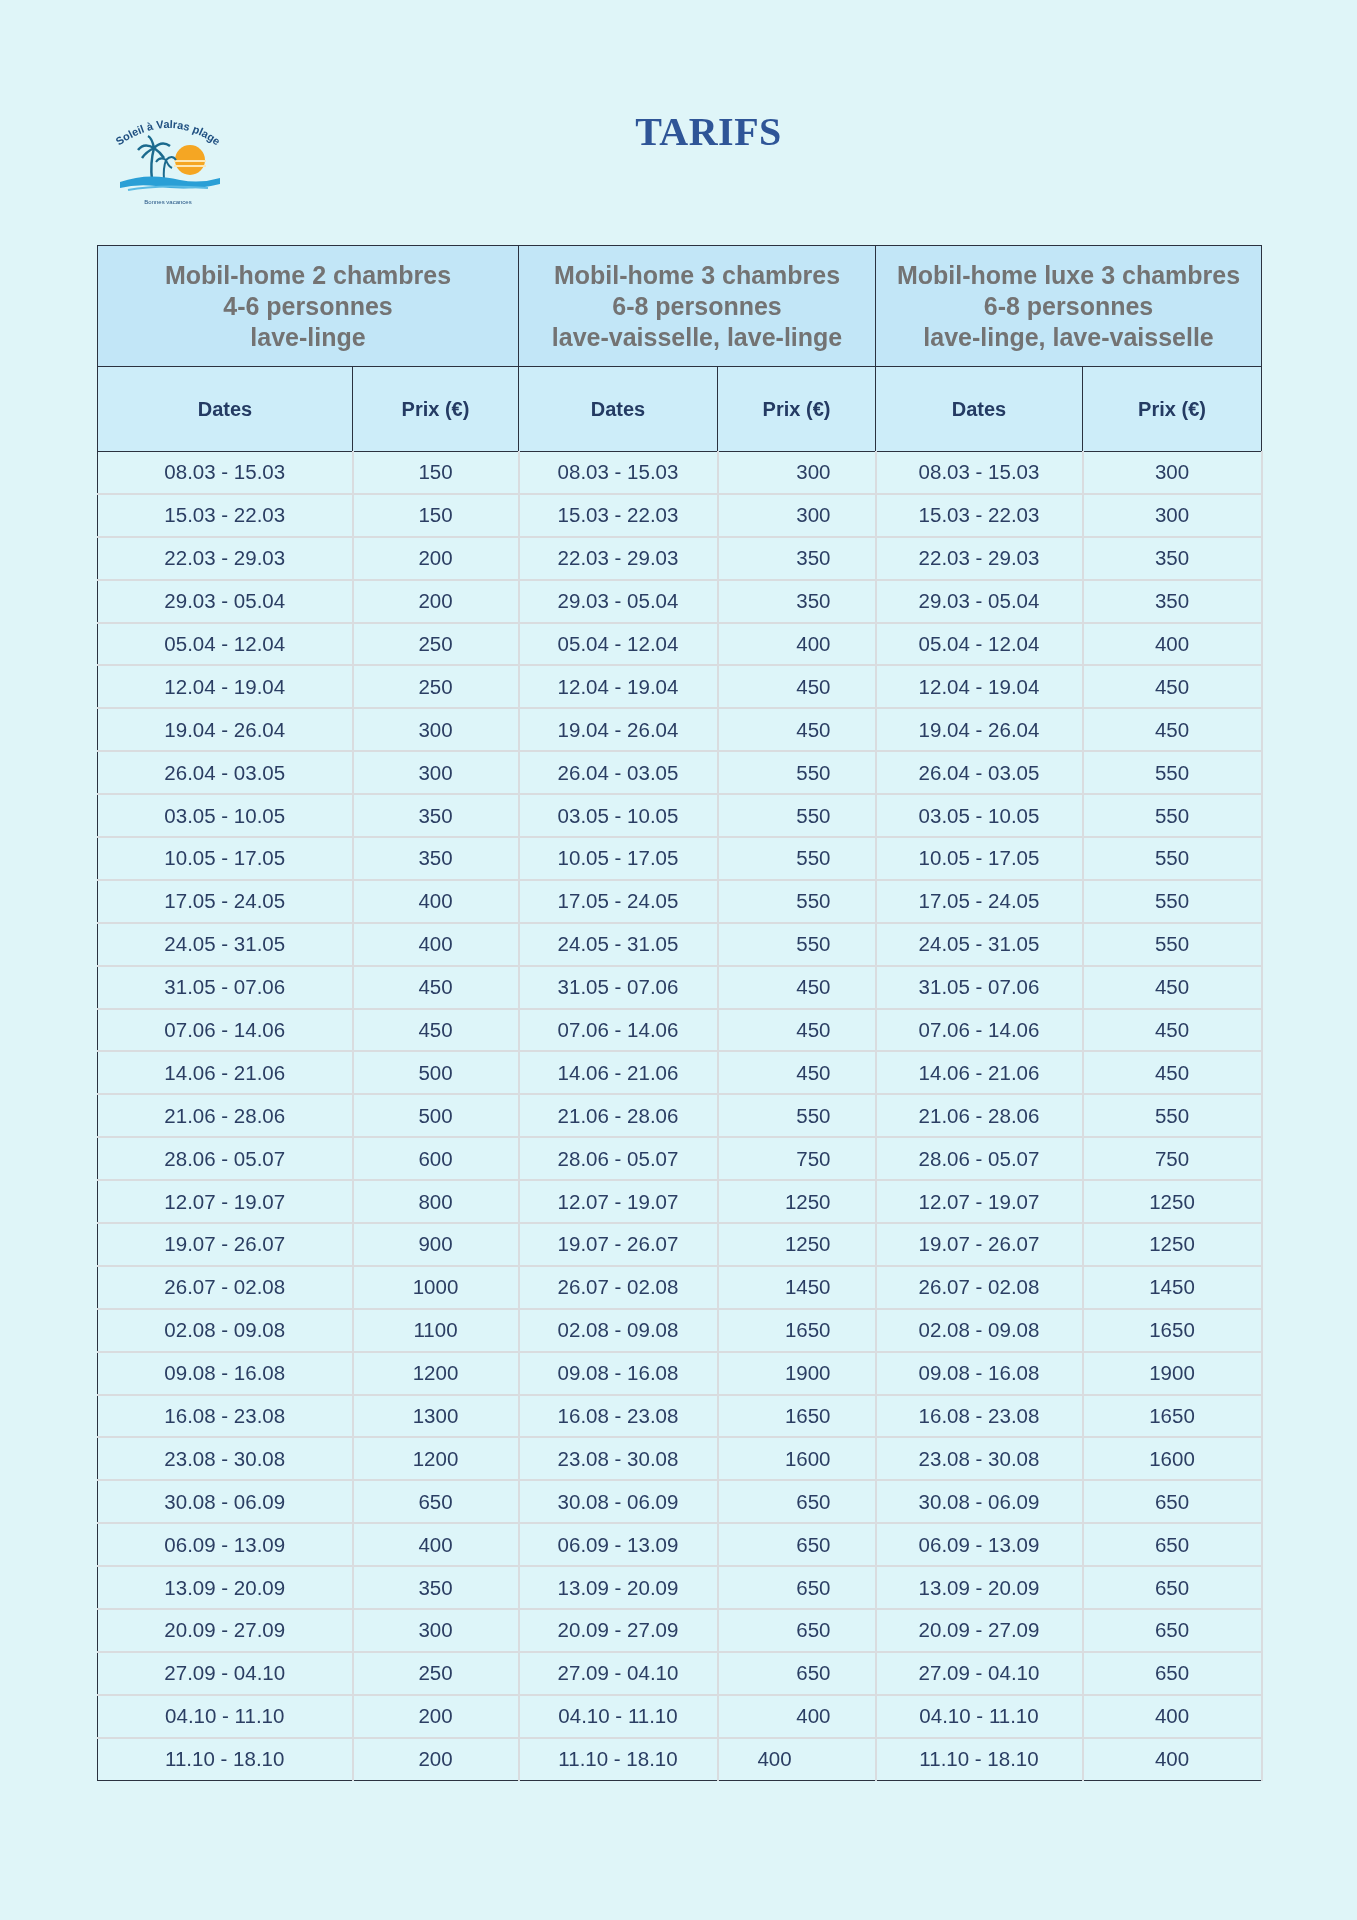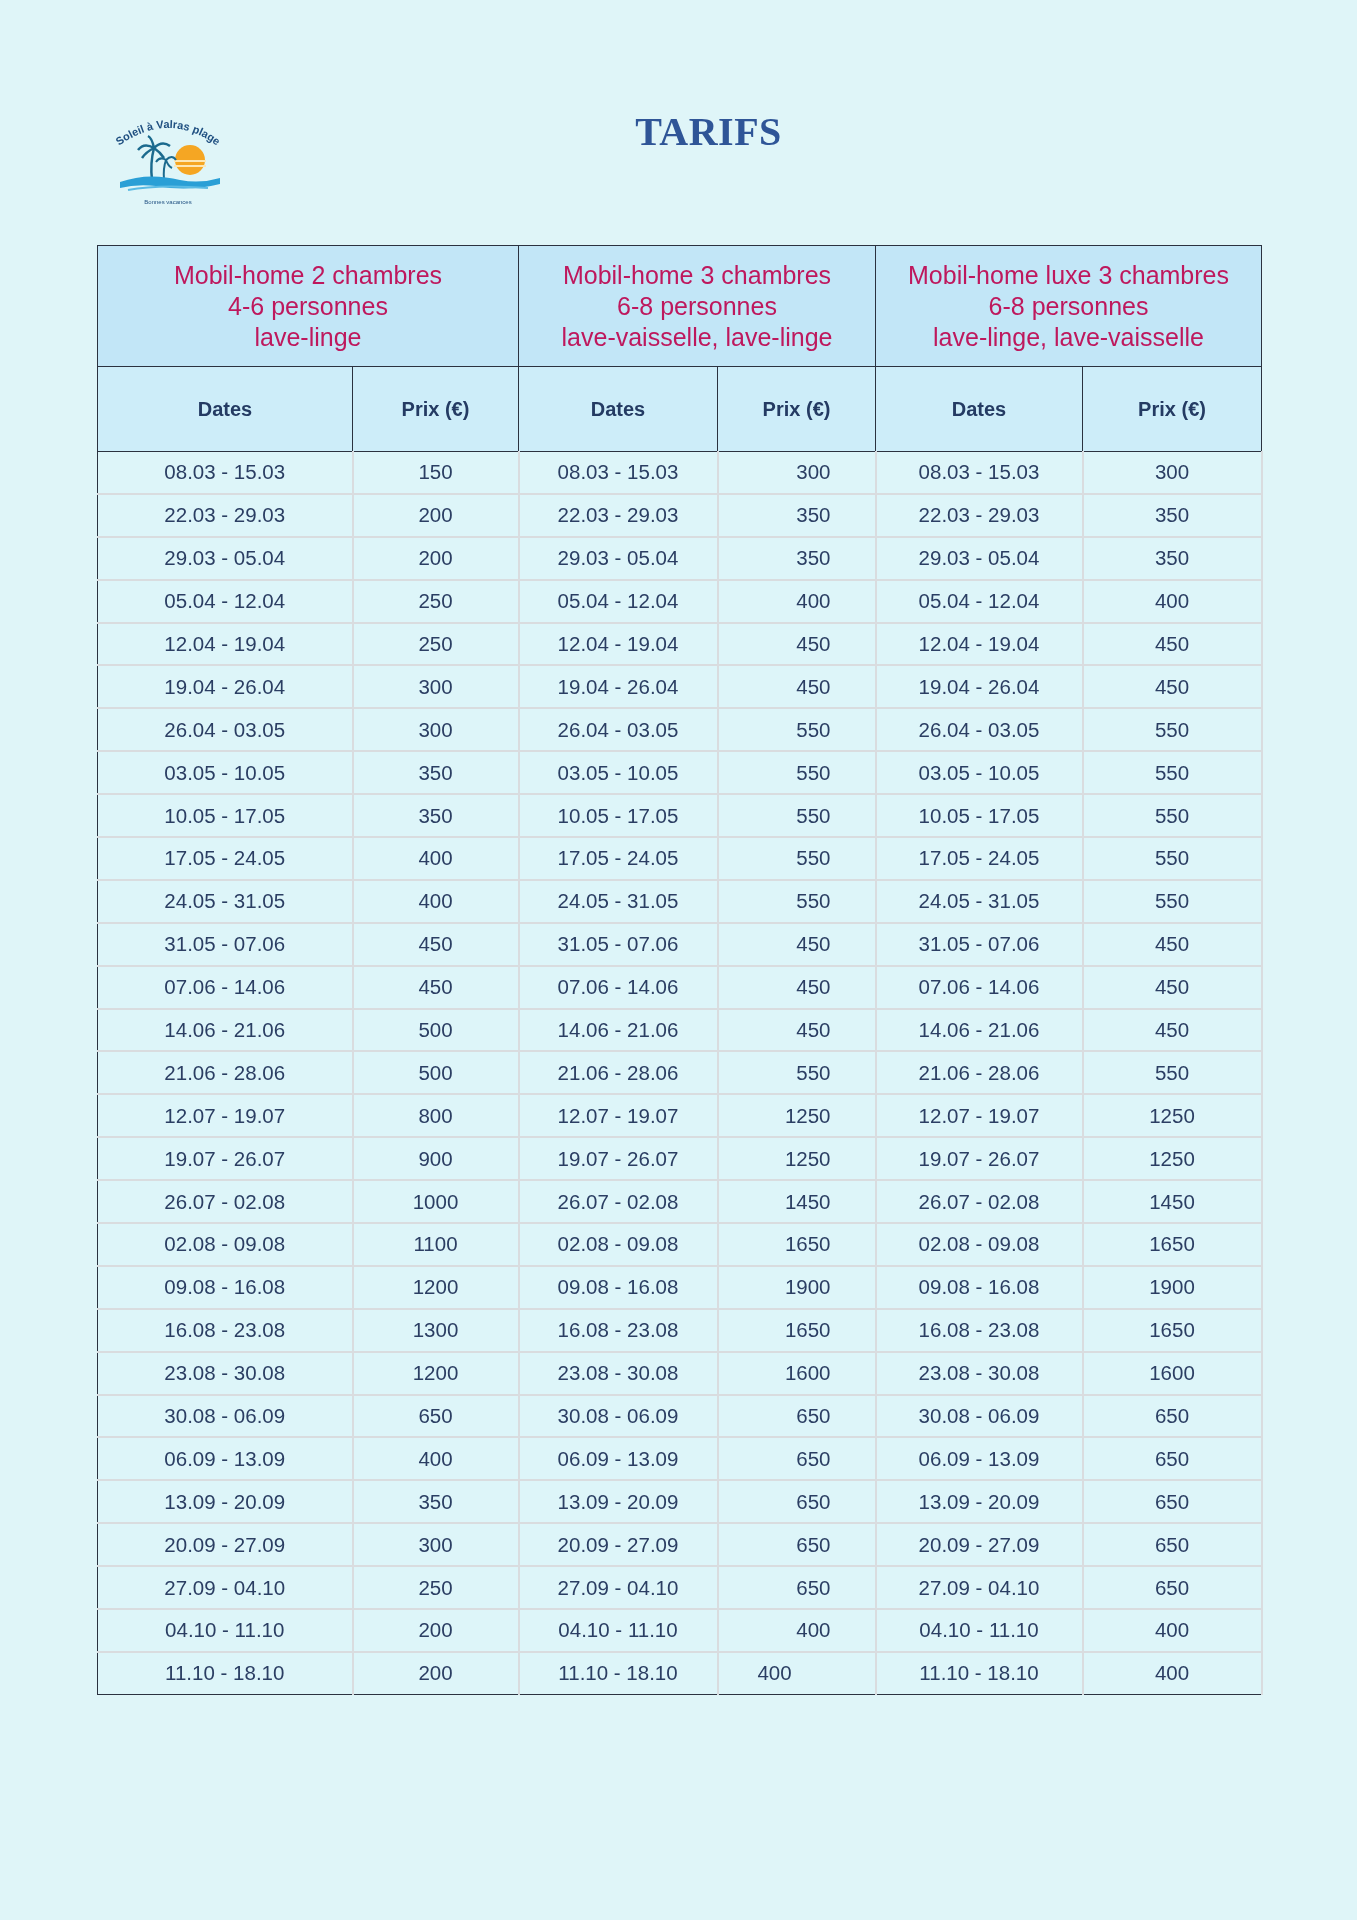--- a/index.html
+++ b/index.html
@@ -36,25 +36,25 @@
       position: absolute;
       left: 97px;
       top: 245px;
       width: 1164px;
       border-collapse: collapse;
       table-layout: fixed;
       border: 1.5px solid #2b3240;
     }
     table.tarifs th.group {
       background: #c2e6f7;
-      font-weight: normal;
+      font-weight: bold;
       font-size: 25px;
       line-height: 31px;
       height: 120px;
-      color: #be185d;
+      color: #737373;
       border: 1.5px solid #2b3240;
       padding: 0;
       vertical-align: middle;
     }
     table.tarifs th.col {
       background: #cdedf9;
       font-weight: bold;
       font-size: 20px;
       height: 50px;
       color: #243b63;
@@ -145,20 +145,28 @@
   <tbody id="rows-body">
       <tr>
         <td class="group-start">08.03 - 15.03</td>
         <td>150</td>
         <td class="group-start">08.03 - 15.03</td>
         <td class="price-mid">300</td>
         <td class="group-start">08.03 - 15.03</td>
         <td>300</td>
       </tr>
       <tr>
+        <td class="group-start">15.03 - 22.03</td>
+        <td>150</td>
+        <td class="group-start">15.03 - 22.03</td>
+        <td class="price-mid">300</td>
+        <td class="group-start">15.03 - 22.03</td>
+        <td>300</td>
+      </tr>
+      <tr>
         <td class="group-start">22.03 - 29.03</td>
         <td>200</td>
         <td class="group-start">22.03 - 29.03</td>
         <td class="price-mid">350</td>
         <td class="group-start">22.03 - 29.03</td>
         <td>350</td>
       </tr>
       <tr>
         <td class="group-start">29.03 - 05.04</td>
         <td>200</td>
@@ -255,20 +263,28 @@
         <td class="group-start">14.06 - 21.06</td>
         <td>450</td>
       </tr>
       <tr>
         <td class="group-start">21.06 - 28.06</td>
         <td>500</td>
         <td class="group-start">21.06 - 28.06</td>
         <td class="price-mid">550</td>
         <td class="group-start">21.06 - 28.06</td>
         <td>550</td>
+      </tr>
+      <tr>
+        <td class="group-start">28.06 - 05.07</td>
+        <td>600</td>
+        <td class="group-start">28.06 - 05.07</td>
+        <td class="price-mid">750</td>
+        <td class="group-start">28.06 - 05.07</td>
+        <td>750</td>
       </tr>
       <tr>
         <td class="group-start">12.07 - 19.07</td>
         <td>800</td>
         <td class="group-start">12.07 - 19.07</td>
         <td class="price-mid">1250</td>
         <td class="group-start">12.07 - 19.07</td>
         <td>1250</td>
       </tr>
       <tr>

